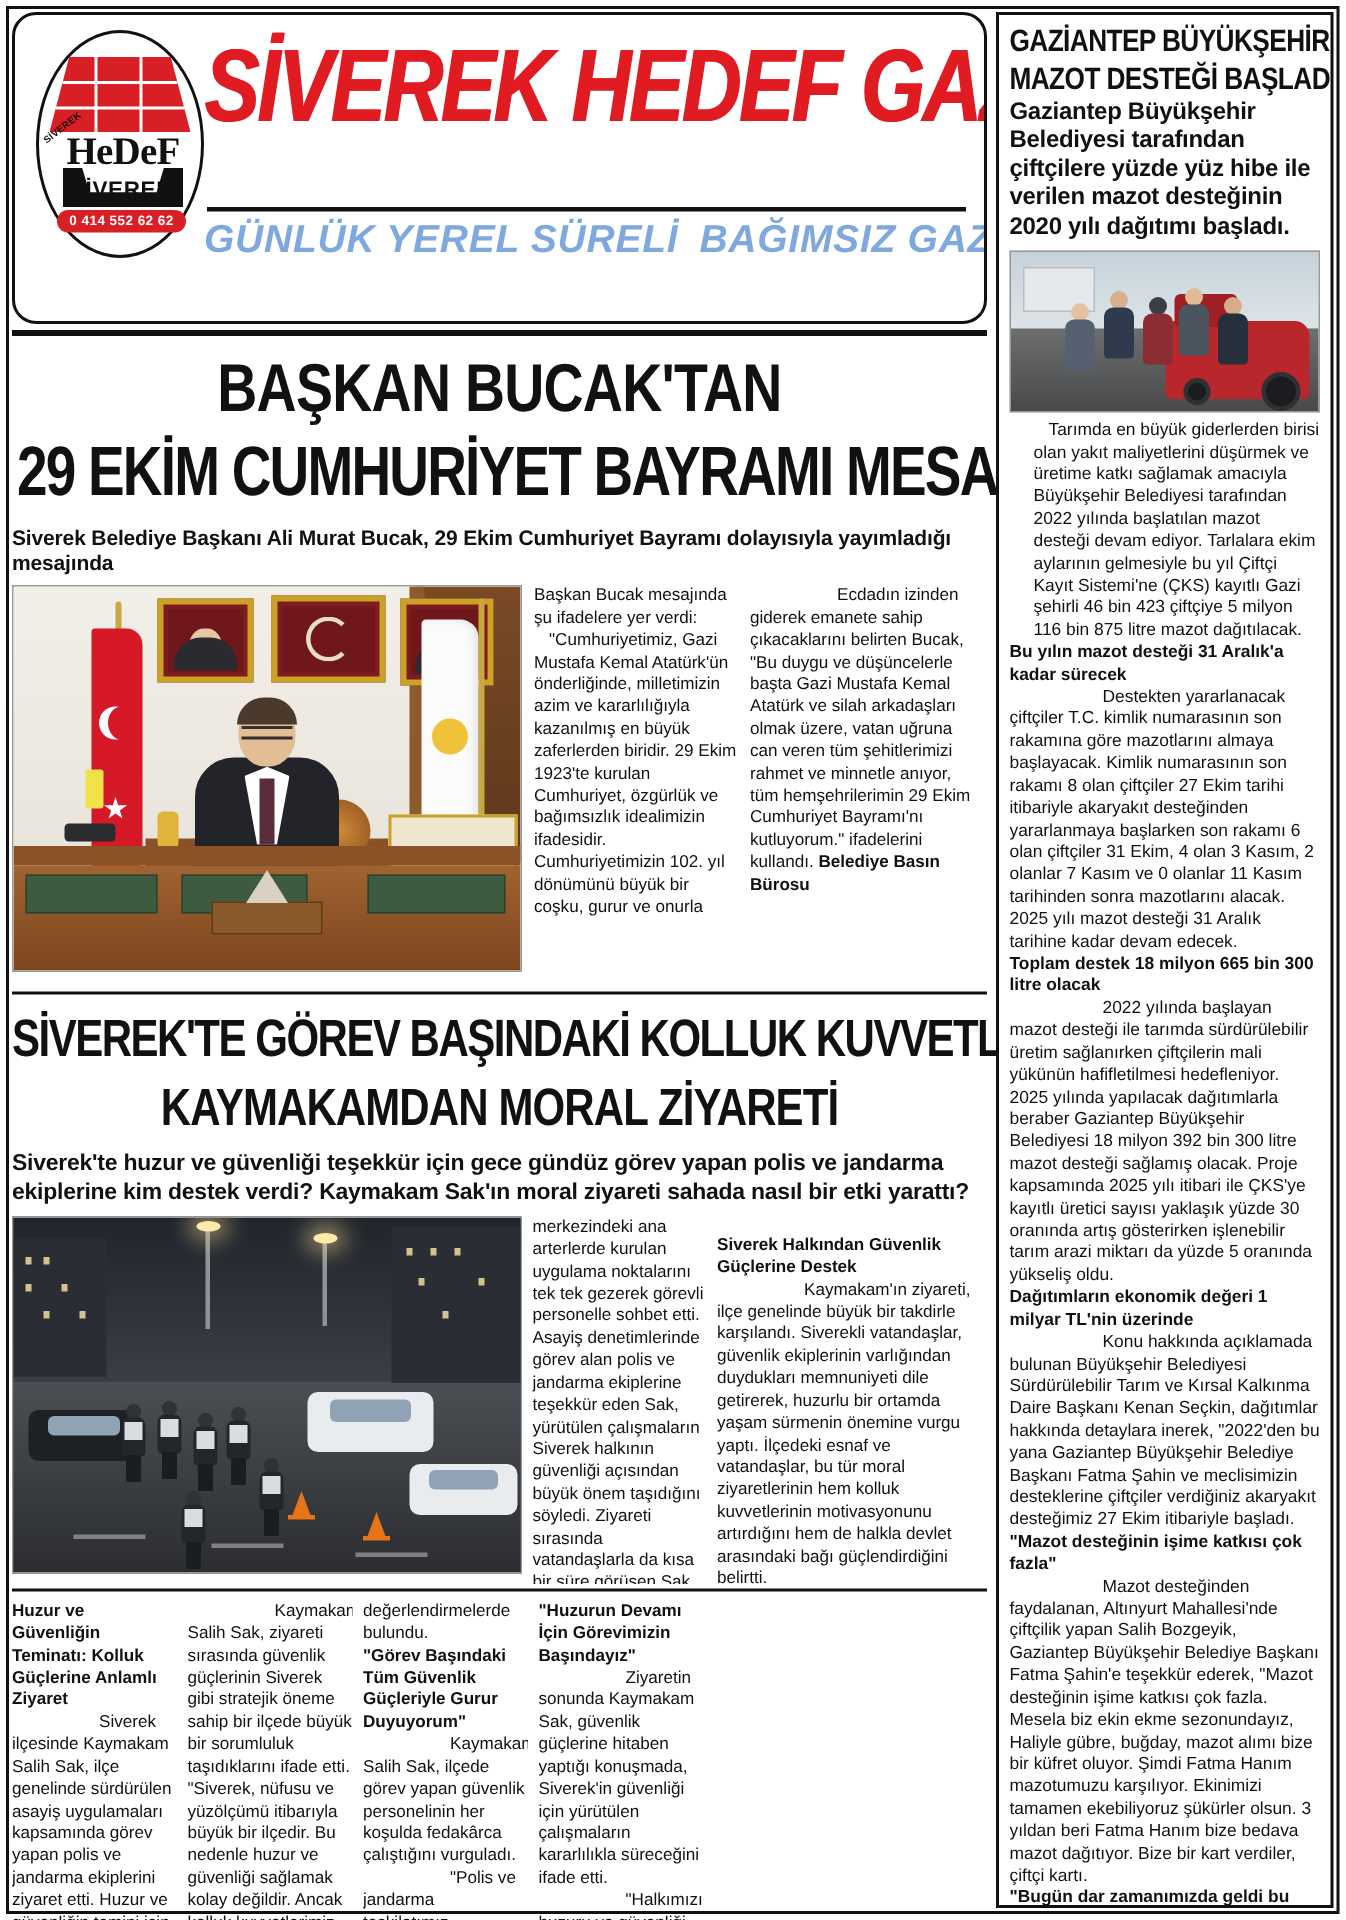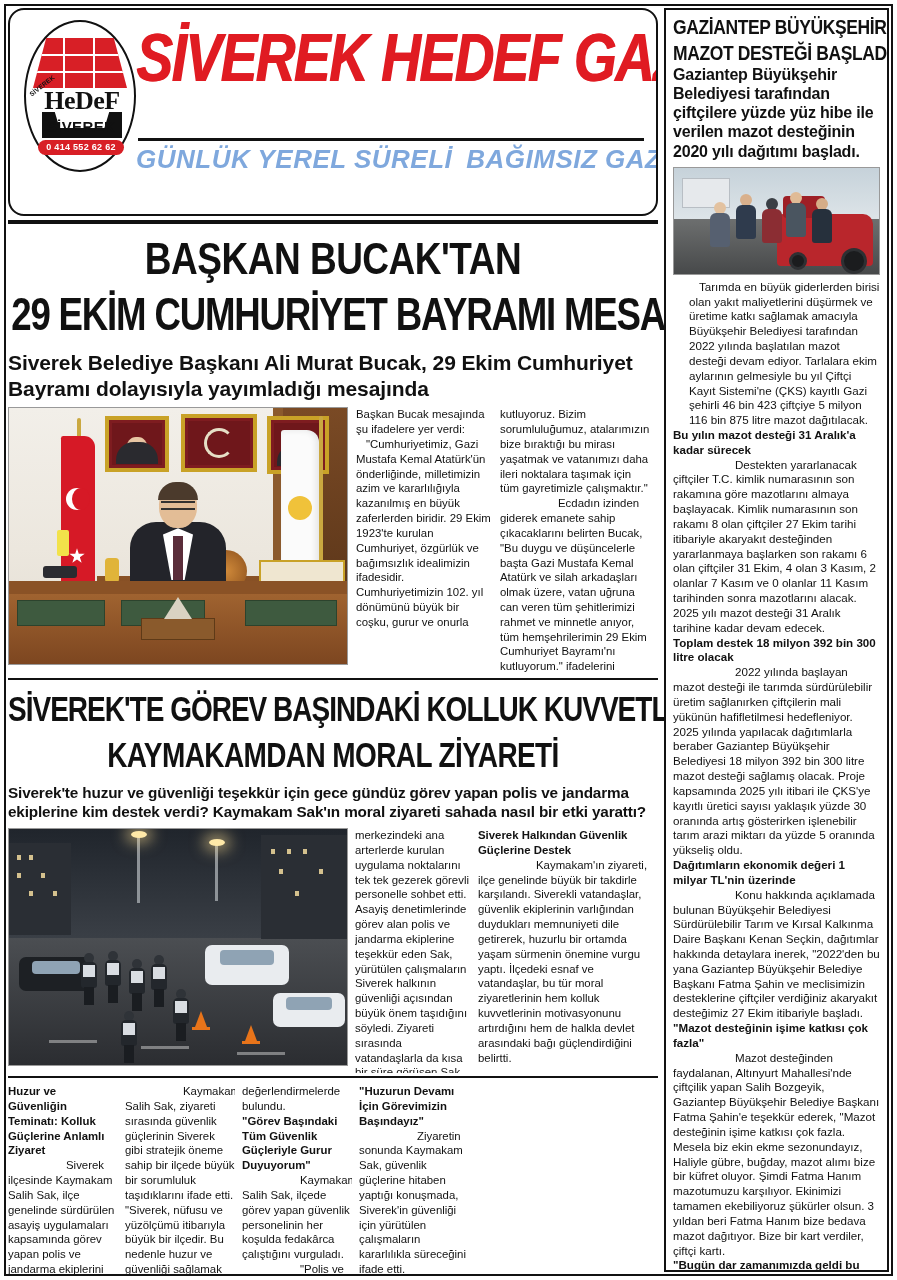--- a/index.html
+++ b/index.html
@@ -192,21 +192,21 @@
     color: #111;
     letter-spacing: -1.2px;
     transform: scaleY(1.26) scaleX(.99);
     transform-origin: center top;
     margin-top: 18px;
     line-height: 1;
     white-space: nowrap;
   }
   .deck-1 {
     margin-top: 22px;
-    font-size: 21px;
+    font-size: 14px;
     font-weight: bold;
     color: #111;
     line-height: 1.22;
     letter-spacing: -.1px;
   }
 
   
   .story1-body {
     margin-top: 6px;
     display: flex;
@@ -501,21 +501,20 @@
         <div class="nameplate"></div>
       </div>
 
       <div class="col-txt" style="width:136px;">
         <p>Başkan Bucak mesajında şu ifadelere yer verdi:</p>
         <p class="ind">"Cumhuriyetimiz, Gazi Mustafa Kemal Atatürk'ün önderliğinde, milletimizin azim ve kararlılığıyla kazanılmış en büyük zaferlerden biridir. 29 Ekim 1923'te kurulan Cumhuriyet, özgürlük ve bağımsızlık idealimizin ifadesidir.</p>
         <p>Cumhuriyetimizin 102. yıl dönümünü büyük bir coşku, gurur ve onurla</p>
       </div>
 
       <div class="col-txt" style="width:150px;">
-        <p>kutluyoruz. Bizim sorumluluğumuz, atalarımızın bize bıraktığı bu mirası yaşatmak ve vatanımızı daha ileri noktalara taşımak için tüm gayretimizle çalışmaktır."</p>
         <p class="ctr-ind"><span>Ecdadın izinden giderek emanete sahip çıkacaklarını belirten Bucak, "Bu duygu ve düşüncelerle başta Gazi Mustafa Kemal Atatürk ve silah arkadaşları olmak üzere, vatan uğruna can veren tüm şehitlerimizi rahmet ve minnetle anıyor, tüm hemşehrilerimin 29 Ekim Cumhuriyet Bayramı'nı kutluyorum." ifadelerini kullandı. </span><b>Belediye Basın Bürosu</b></p>
       </div>
     </div>
 
     <div class="rule-thin"></div>
 
     <div class="head-2a">SİVEREK'TE GÖREV BAŞINDAKİ KOLLUK KUVVETLERİNE</div>
     <div class="head-2b">KAYMAKAMDAN MORAL ZİYARETİ</div>
     <div class="deck-2">Siverek'te huzur ve güvenliği teşekkür için gece gündüz görev yapan polis ve jandarma ekiplerine kim destek verdi? Kaymakam Sak'ın moral ziyareti sahada nasıl bir etki yarattı?</div>
 
@@ -590,21 +589,21 @@
             <div class="lg"></div>
           </div>
         <div class="cone" style="left:186px;top:182px;"></div>
         <div class="cone" style="left:236px;top:196px;"></div>
       </div>
 
       <div class="col-txt" style="width:116px;">
         <p>merkezindeki ana arterlerde kurulan uygulama noktalarını tek tek gezerek görevli personelle sohbet etti. Asayiş denetimlerinde görev alan polis ve jandarma ekiplerine teşekkür eden Sak, yürütülen çalışmaların Siverek halkının güvenliği açısından büyük önem taşıdığını söyledi. Ziyareti sırasında vatandaşlarla da kısa bir süre görüşen Sak, halkın memnuniyetini dinleyerek güvenlik hizmetlerinin kalitesini artırmaya yönelik değerlendirmelerde bulundu.</p>
       </div>
 
-      <div class="col-txt" style="width:171px;">
+      <div class="col-txt" style="width:171px;margin-top:12px;">
         <p><b>Siverek Halkından Güvenlik Güçlerine Destek</b></p>
         <p class="ctr-ind">Kaymakam'ın ziyareti, ilçe genelinde büyük bir takdirle karşılandı. Siverekli vatandaşlar, güvenlik ekiplerinin varlığından duydukları memnuniyeti dile getirerek, huzurlu bir ortamda yaşam sürmenin önemine vurgu yaptı. İlçedeki esnaf ve vatandaşlar, bu tür moral ziyaretlerinin hem kolluk kuvvetlerinin motivasyonunu artırdığını hem de halkla devlet arasındaki bağı güçlendirdiğini belirtti.</p>
       </div>
     </div>
 
     <div class="rule-thin"></div>
 
     <div class="story2-cols">
 
       <div class="scol col-txt">
@@ -672,21 +671,21 @@
       <div class="person" style="left:36px;top:34px;">
           <div class="h" style="background:#e3c2a0;"></div>
           <div class="b" style="background:#566070;"></div>
         </div>
     </div>
 
     <div class="side-body">
       <p class="ind">Tarımda en büyük giderlerden birisi olan yakıt maliyetlerini düşürmek ve üretime katkı sağlamak amacıyla Büyükşehir Belediyesi tarafından 2022 yılında başlatılan mazot desteği devam ediyor. Tarlalara ekim aylarının gelmesiyle bu yıl Çiftçi Kayıt Sistemi'ne (ÇKS) kayıtlı Gazi şehirli 46 bin 423 çiftçiye 5 milyon 116 bin 875 litre mazot dağıtılacak.</p>
       <p><b>Bu yılın mazot desteği 31 Aralık'a kadar sürecek</b></p>
       <p class="ctr-ind">Destekten yararlanacak çiftçiler T.C. kimlik numarasının son rakamına göre mazotlarını almaya başlayacak. Kimlik numarasının son rakamı 8 olan çiftçiler 27 Ekim tarihi itibariyle akaryakıt desteğinden yararlanmaya başlarken son rakamı 6 olan çiftçiler 31 Ekim, 4 olan 3 Kasım, 2 olanlar 7 Kasım ve 0 olanlar 11 Kasım tarihinden sonra mazotlarını alacak. 2025 yılı mazot desteği 31 Aralık tarihine kadar devam edecek.</p>
-      <p><b>Toplam destek 18 milyon 392 bin 300 litre olacak</b></p>
+      <p><b>Toplam destek 18 milyon 665 bin 300 litre olacak</b></p>
       <p class="ctr-ind">2022 yılında başlayan mazot desteği ile tarımda sürdürülebilir üretim sağlanırken çiftçilerin mali yükünün hafifletilmesi hedefleniyor. 2025 yılında yapılacak dağıtımlarla beraber Gaziantep Büyükşehir Belediyesi 18 milyon 392 bin 300 litre mazot desteği sağlamış olacak. Proje kapsamında 2025 yılı itibari ile ÇKS'ye kayıtlı üretici sayısı yaklaşık yüzde 30 oranında artış gösterirken işlenebilir tarım arazi miktarı da yüzde 5 oranında yükseliş oldu.</p>
       <p><b>Dağıtımların ekonomik değeri 1 milyar TL'nin üzerinde</b></p>
       <p class="ctr-ind">Konu hakkında açıklamada bulunan Büyükşehir Belediyesi Sürdürülebilir Tarım ve Kırsal Kalkınma Daire Başkanı Kenan Seçkin, dağıtımlar hakkında detaylara inerek, "2022'den bu yana Gaziantep Büyükşehir Belediye Başkanı Fatma Şahin ve meclisimizin desteklerine çiftçiler verdiğiniz akaryakıt desteğimiz 27 Ekim itibariyle başladı.</p>
       <p><b>"Mazot desteğinin işime katkısı çok fazla"</b></p>
       <p class="ctr-ind">Mazot desteğinden faydalanan, Altınyurt Mahallesi'nde çiftçilik yapan Salih Bozgeyik, Gaziantep Büyükşehir Belediye Başkanı Fatma Şahin'e teşekkür ederek, "Mazot desteğinin işime katkısı çok fazla. Mesela biz ekin ekme sezonundayız, Haliyle gübre, buğday, mazot alımı bize bir küfret oluyor. Şimdi Fatma Hanım mazotumuzu karşılıyor. Ekinimizi tamamen ekebiliyoruz şükürler olsun. 3 yıldan beri Fatma Hanım bize bedava mazot dağıtıyor. Bize bir kart verdiler, çiftçi kartı.</p>
       <p><b>"Bugün dar zamanımızda geldi bu destek"</b></p>
 
     </div>
   </div>
 </div>

